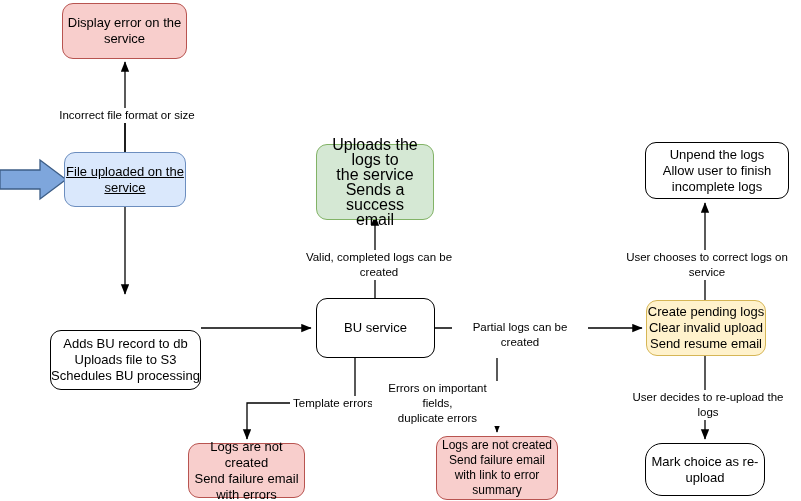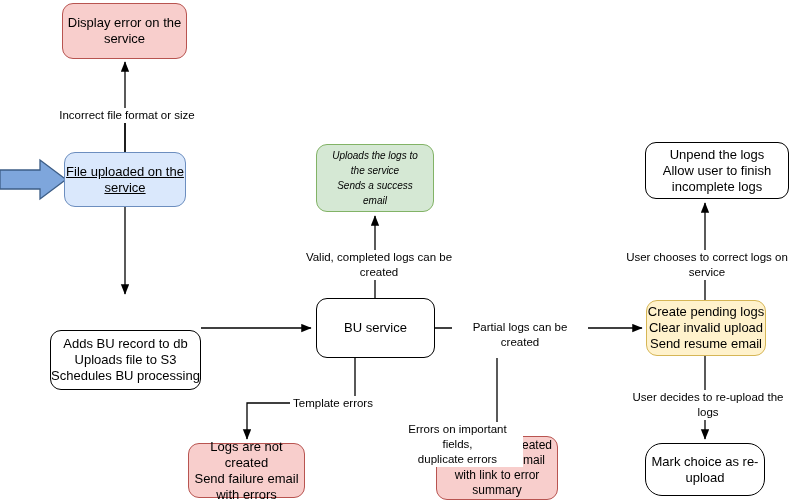--- a/index.html
+++ b/index.html
@@ -89,21 +89,21 @@
 
     <line x1="497" y1="358" x2="497" y2="432" stroke="#000" stroke-width="1.3" marker-end="url(#arrowhead)"></line>
 
     <path d="M0,170 L40,170 L40,160 L66,179.5 L40,199 L40,189 L0,189 z" fill="#7ea6dc" stroke="#3c5d86" stroke-width="1.3"></path>
   </svg>
 
   <div class="node pink" style="left:62px;  top:3px;   width:125px; height:56px;">Display error on the
 service</div>
   <div class="node blue" style="left:64px;  top:152px; width:122px; height:55px;">File uploaded on the
 service</div>
-  <div class="node green" style="left:316px; top:144px; width:118px; height:68px; font-size:10px; line-height:15px;font-style:italic;">Uploads the logs to
+  <div class="node green" style="left:316px; top:144px; width:118px; height:76px; font-size:16px; line-height:15px;">Uploads the logs to
 the service
 Sends a success
 email</div>
   <div class="node white" style="left:645px; top:142px; width:144px; height:57px;">Unpend the logs
 Allow user to finish
 incomplete logs</div>
   <div class="node white" style="left:50px;  top:298px; width:151px; height:60px;margin-top:32px;">Adds BU record to db
 Uploads file to S3
 Schedules BU processing</div>
   <div class="node white" style="left:316px; top:298px; width:119px; height:60px;">BU service</div>
@@ -118,17 +118,17 @@
 with link to error
 summary</div>
   <div class="node white" style="left:645px; top:443px; width:120px; height:53px;border-radius:17px;">Mark choice as re-
 upload</div>
 
   <div class="edge-label" style="left:57px;  top:108px; width:136px;">Incorrect file format or size</div>
   <div class="edge-label" style="left:287px; top:250px; width:180px;">Valid, completed logs can be created</div>
   <div class="edge-label" style="left:609px; top:250px; width:192px;">User chooses to correct logs on service</div>
   <div class="edge-label" style="left:452px; top:320px; width:132px;">Partial logs can be created</div>
   <div class="edge-label" style="left:290px; top:396px; width:82px;">Template errors</div>
-  <div class="edge-label" style="left:392px; top:381px; width:127px;margin-top:41px;">Errors on important fields,
+  <div class="edge-label" style="left:372px; top:381px; width:127px;">Errors on important fields,
 duplicate errors</div>
   <div class="edge-label" style="left:621px; top:390px; width:170px;">User decides to re-upload the logs</div>
 
 </div>
 
 </body></html>

